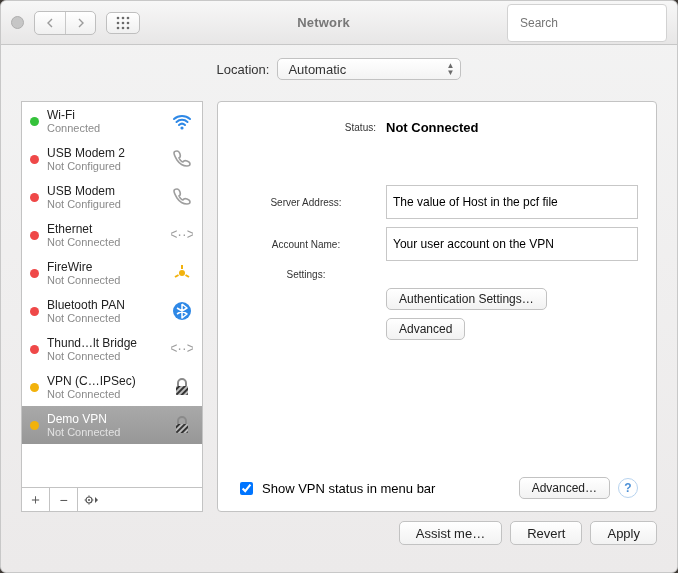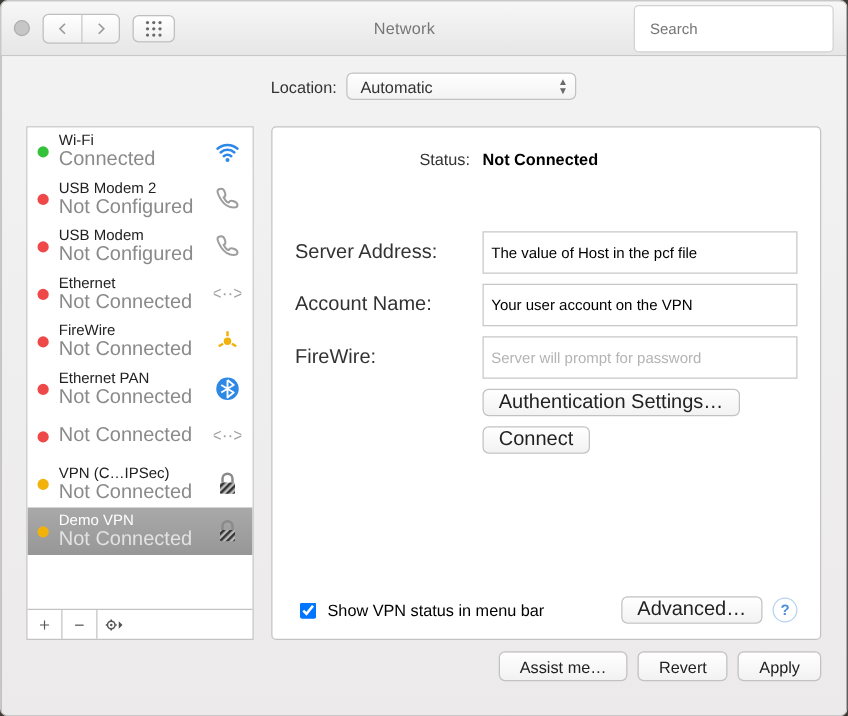--- a/index.html
+++ b/index.html
@@ -16,21 +16,21 @@
     height:44px; display:flex; align-items:center; padding:0 10px; gap:10px;
     border-bottom:1px solid #c7c7c7;
     background:linear-gradient(#f7f7f7,#e7e6e6);
     border-top-left-radius:6px; border-top-right-radius:6px;
   }
   .traffic-dot{width:13px;height:13px;border-radius:50%;background:#c6c6c6;border:1px solid #aeaeae;}
   .seg { display:inline-flex; border:1px solid #bfbfbf; border-radius:5px; overflow:hidden; background:linear-gradient(#ffffff,#f0f0f0); }
   .seg .segbtn{ width:30px; height:22px; display:flex; align-items:center; justify-content:center; color:#949494;}
   .seg .segbtn + .segbtn{border-left:1px solid #c8c8c8;}
   .iconbtn{ border:1px solid #bfbfbf; border-radius:5px; background:linear-gradient(#ffffff,#f0f0f0); height:22px; width:34px; display:flex; align-items:center; justify-content:center;}
-  .title { flex:1; text-align:center; font-size:13px; color:#777; font-weight:400; letter-spacing:.2px;}
+  .title { flex:1; text-align:center; font-size:13px; color:#777; font-weight:700; letter-spacing:.2px;}
   .searchwrap{ width:160px; height:38px; border:1px solid #d2d2d2; border-radius:4px; background:#fff; display:flex; align-items:center; padding:0 6px; color:#bcbcbc; font-size:12px; gap:4px;}
   .searchwrap input{ border:none; outline:none; flex:1; font-size:12px; color:#555; background:transparent;}
 
   
   .locrow{ display:flex; justify-content:center; align-items:center; gap:8px; height:48px; font-size:13px; color:#333;}
   .popup{
     display:inline-flex; align-items:center; justify-content:space-between;
     width:184px; height:22px; padding:0 6px 0 10px;
     background:linear-gradient(#ffffff,#f3f3f3);
     border:1px solid #c2c2c2; border-radius:5px; font-size:13px;
@@ -47,41 +47,41 @@
   .svc{
     display:flex; align-items:center; gap:8px; padding:5px 8px 5px 8px; height:38px; border-bottom:0;
   }
   .svc:not(.sel){ background:#ffffff;}
   .svc.sel{ background:linear-gradient(#a9a9a9,#979797); color:#fff;}
   .dot{ width:9px;height:9px;border-radius:50%; flex-shrink:0; margin-top:1px;}
   .dot.green{background:#35c23b;} .dot.red{background:#ef4848;} .dot.yellow{background:#f2b20c;}
   .svc .txt{flex:1; overflow:hidden;}
   .svc .nm{font-size:12px; color:#222; white-space:nowrap; overflow:hidden; text-overflow:ellipsis;}
   .svc.sel .nm{color:#fff;}
-  .svc .st{font-size:16px; color:#8a8a8a;}
+  .svc .st{font-size:11px; color:#8a8a8a;}
   .svc.sel .st{color:#e2e2e2;}
   .svc .ico{width:24px;height:24px; display:flex; align-items:center; justify-content:center; color:#8c8c8c; flex-shrink:0;}
   .footerbar{border-top:1px solid #c3c3c3; height:24px; display:flex;}
   .fb{width:28px;border-right:1px solid #c3c3c3; display:flex;align-items:center;justify-content:center;font-size:14px;color:#555;}
   .fb:last-child{border-right:none;}
 
   .detail{
     flex:1; border:1px solid #c3c3c3; border-radius:4px; background:#fff;
     padding:18px 18px 12px 18px; position:relative;
     display:flex; flex-direction:column;
   }
   .statusrow{display:flex; align-items:center; gap:10px; margin-bottom:50px;}
-  .statusrow .lbl{width:140px; text-align:right; font-size:13px; color:#333;}
+  .statusrow .lbl{width:140px; text-align:right; font-size:10px; color:#333;}
   .statusrow .val{font-size:13px; font-weight:600;}
 
   .formrow{display:flex; align-items:center; gap:10px; margin-bottom:8px;}
-  .formrow .lbl{width:140px; text-align:left; font-size:16px; color:#333;}
+  .formrow .lbl{width:140px; text-align:center; font-size:10px; color:#333;}
   .txtf{flex:1; height:34px; border:1px solid #c7c7c7; border-radius:0; padding:2px 6px; font-size:12px;}
   input.txtf::placeholder{color:#b4b4b4;}
-  .btn{height:22px; padding:0 12px; border:1px solid #c2c2c2; border-radius:5px; background:linear-gradient(#ffffff,#f2f2f2); font-size:16px; color:#222; display:inline-flex; align-items:center;}
+  .btn{height:22px; padding:0 12px; border:1px solid #c2c2c2; border-radius:5px; background:linear-gradient(#ffffff,#f2f2f2); font-size:12px; color:#222; display:inline-flex; align-items:center;}
 
   .filler{flex:1;}
   .bottomrow{display:flex; align-items:center; justify-content:space-between; margin-top:auto;gap:22px;}
   .cbrow{display:flex; align-items:center; gap:6px; font-size:13px;}
   .helpdot{width:20px;height:20px;border-radius:50%;border:1px solid #b7d3ef;color:#4d90d6;display:flex;align-items:center;justify-content:center;font-size:12px;font-weight:600;}
 
   .mainbtns{position:absolute; right:20px; bottom:27px; display:flex; gap:8px;}
   .mainbtns .btn{height:24px; padding:0 16px; font-size:13px;}
 
   svg{display:block;}
@@ -211,33 +211,34 @@
                   <line x1="11" y1="3" x2="11" y2="7"></line>
                   <line x1="4" y1="15" x2="7.5" y2="13"></line>
                   <line x1="18" y1="15" x2="14.5" y2="13"></line>
                 </g>
               </svg>
             </span>
           </div>
           <div class="svc">
             <span class="dot red"></span>
             <span class="txt">
-              <div class="nm">Ethernet PAN</div>
+              <div class="nm">Bluetooth PAN</div>
               <div class="st">Not Connected</div>
             </span>
             <span class="ico">
               <svg width="22" height="22" viewBox="0 0 22 22">
                 <circle cx="11" cy="11" r="9" fill="#2e88e6"></circle>
                 <path d="M11 4 v14 l5 -4 -10 -6 M11 4 l5 4 -10 6" fill="none" stroke="#fff" stroke-width="1.5" stroke-linejoin="round"></path>
               </svg>
             </span>
           </div>
           <div class="svc">
             <span class="dot red"></span>
             <span class="txt">
+              <div class="nm">Thund…lt Bridge</div>
               <div class="st">Not Connected</div>
             </span>
             <span class="ico">
               <svg width="22" height="22" viewBox="0 0 22 22">
                 <text x="11" y="15" text-anchor="middle" font-size="14" fill="#9e9e9e" font-family="monospace">&lt;··&gt;</text>
               </svg>
             </span>
           </div>
           <div class="svc">
             <span class="dot yellow"></span>
@@ -305,30 +306,29 @@
 
       <div class="formrow">
         <div class="lbl">Server Address:</div>
         <input class="txtf" value="The value of Host in the pcf file" style="">
       </div>
       <div class="formrow">
         <div class="lbl">Account Name:</div>
         <input class="txtf" value="Your user account on the VPN" style="">
       </div>
       <div class="formrow">
-        <div class="lbl">FireWire:</div>
-        <input class="txtf" type="password" placeholder="Server will prompt for password" style="">
+        <div class="lbl">Settings:</div>
       </div>
       <div class="formrow">
         <div class="lbl"></div>
         <button class="btn">Authentication Settings…</button>
       </div>
       <div class="formrow">
         <div class="lbl"></div>
-        <button class="btn">Connect</button>
+        <button class="btn">Advanced</button>
       </div>
 
       <div class="filler"></div>
 
       <div class="bottomrow">
         <label class="cbrow">
           <input type="checkbox" id="menubar-cb" checked="" style="">
           <span>Show VPN status in menu bar</span>
         </label>
         <div style="display:flex;align-items:center;gap:8px;">

